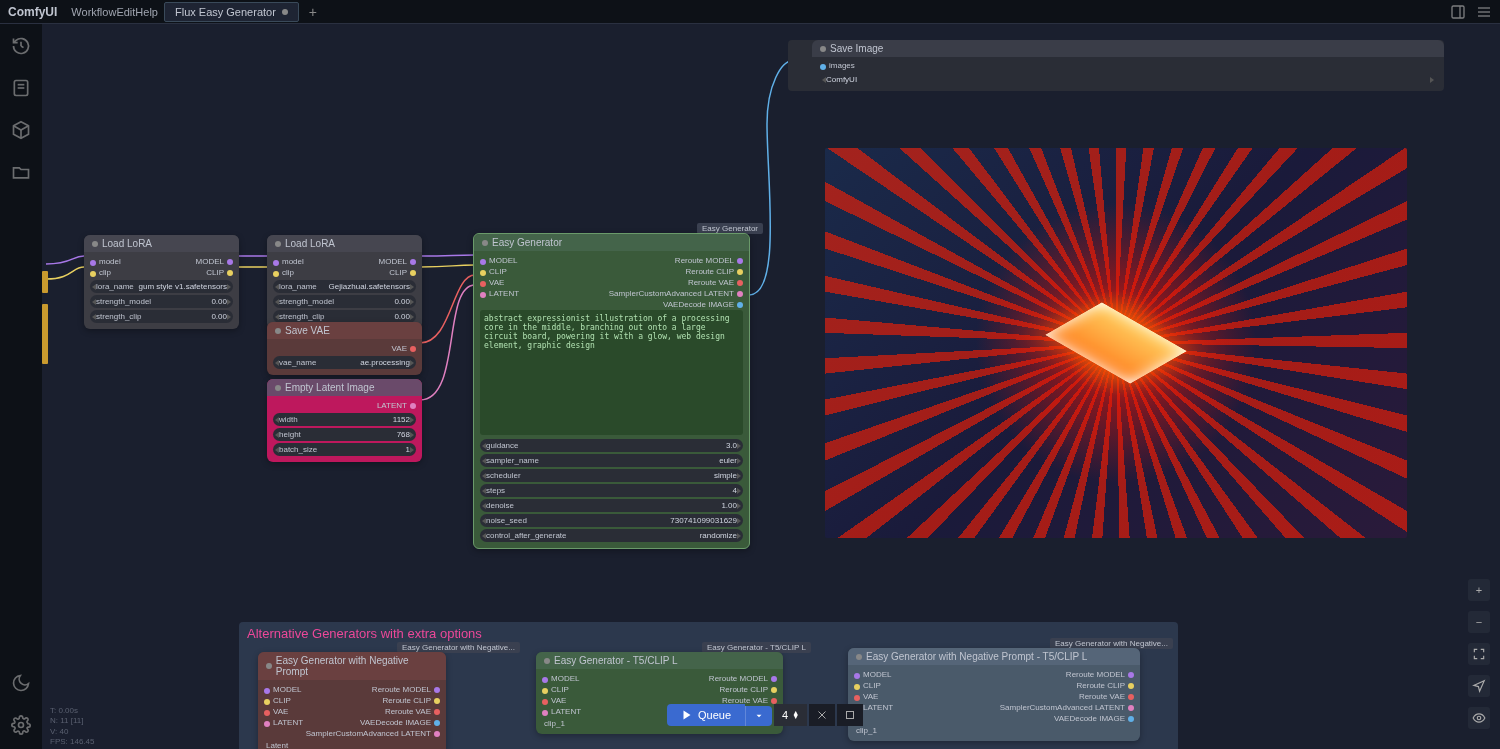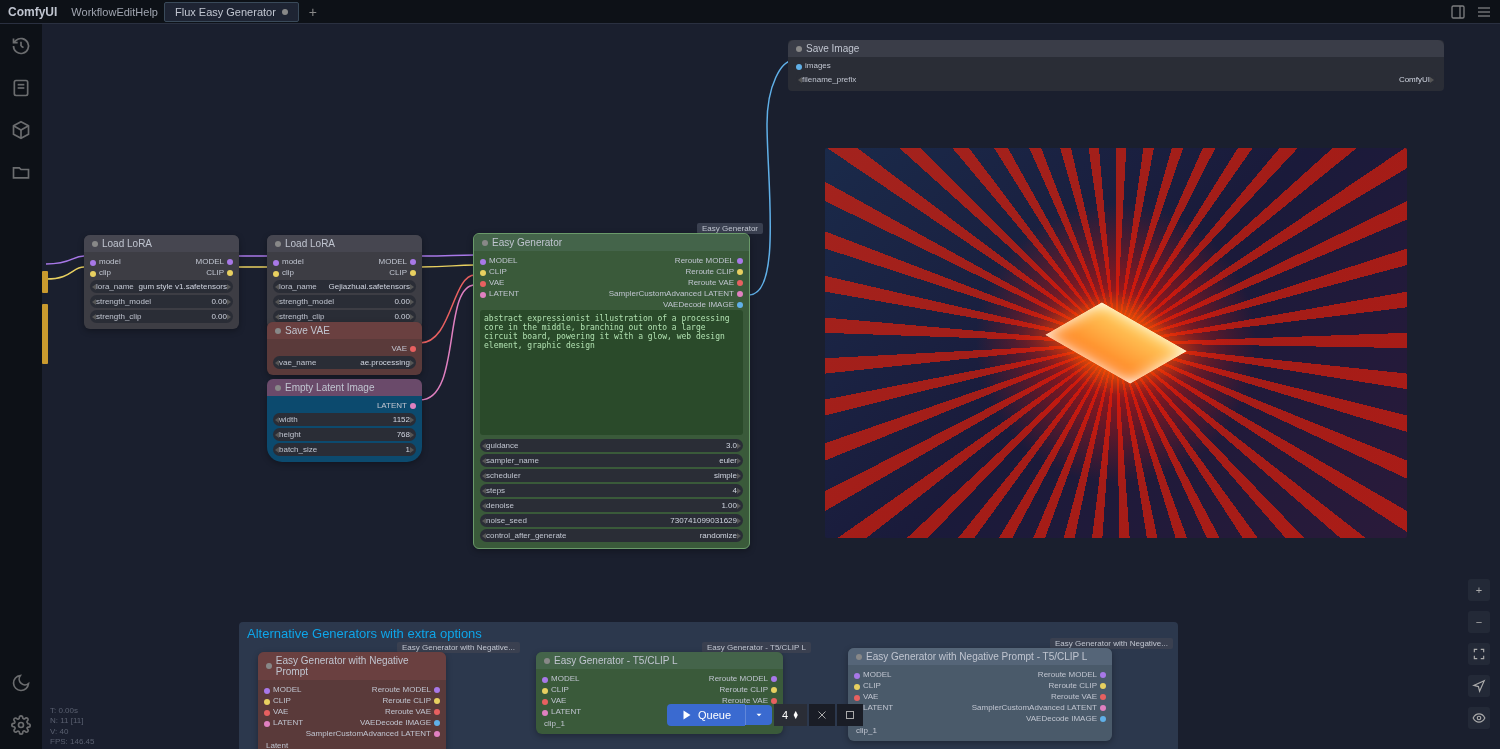--- a/index.html
+++ b/index.html
@@ -162,29 +162,29 @@
   background: linear-gradient(#ffd060,#ff8020);
   box-shadow: 0 0 40px #ff6000, inset 0 0 20px #fff;
 }
 
 .alt-group {
   position: absolute;
   background: rgba(100,130,170,0.25);
   border-radius: 4px;
 }
 .alt-title {
-  color: #0ea5e9;
+  color: #ec4899;
   font-size: 13px;
   padding: 4px 8px;
 }
 
 .queue-bar {
   position: absolute;
   display: flex;
-  align-items: center;
+  align-items: flex-end;
   gap: 0;
   background: transparent;
 }
 .queue-btn {
   background: #3a6ad0;
   color: white;
   border: none;
   padding: 5px 14px;
   border-radius: 4px 0 0 4px;
   display: flex;
@@ -404,21 +404,21 @@
             <span class="port vae"></span>
           </span>
         </div>
       <div class="widget">
           <span class="wlabel">vae_name</span>
           <span class="wval">ae.processing</span>
         </div>
     </div>
   </div>
 
-  <div class="node" style="left:225px; top:355px; width:155px; background:#0c4a6e;border-radius:15px;">
+  <div class="node" style="left:225px; top:355px; width:155px; background:#be185d;">
     <div class="node-header" style="background:#6a4a6a;">
         <span>Empty Latent Image</span>
       </div>
     <div class="node-body">
       <div class="io-row">
           <span class="io-left"></span>
           <span class="io-right">
             <span>LATENT</span>
             <span class="port latent"></span>
           </span>
@@ -517,33 +517,32 @@
           <span class="wlabel">noise_seed</span>
           <span class="wval">730741099031629</span>
         </div>
       <div class="widget">
           <span class="wlabel">control_after_generate</span>
           <span class="wval">randomize</span>
         </div>
     </div>
   </div>
 
-  <div class="save-node" style="left:746px; top:16px; width:656px;">
+  <div class="save-node" style="left:746px; top:16px; width:656px;padding-left:24px;">
     <div class="node-header" style="background:#3a3d48;">
         <span>Save Image</span>
       </div>
     <div class="node-body" style="padding:3px 8px;">
       <div class="io-row">
           <span class="io-left">
             <span class="port image"></span>
             <span>images</span>
           </span>
         </div>
       <div class="widget">
-          <span class="wlabel">filename_prefix</span>
           <span class="wval">ComfyUI</span>
         </div>
     </div>
   </div>
 
   <div class="preview-img" style="left:783px; top:124px; width:582px; height:390px;">
     <div class="chip-overlay"></div>
     <div class="chip-core"></div>
   </div>
 
@@ -648,21 +647,21 @@
           <span class="io-left">
             <span class="port latent"></span>
             <span>LATENT</span>
           </span>
         </div>
       <div style="font-size:8px;padding:2px;">clip_1</div>
     </div>
   </div>
 
   <div class="badge" style="left:1008px; top:614px;">Easy Generator with Negative...</div>
-  <div class="node" style="left:806px; top:624px; width:264px; background:#4a5a6a;">
+  <div class="node" style="left:806px; top:624px; width:292px; background:#4a5a6a;">
     <div class="node-header" style="background:#556578;">
         <span>Easy Generator with Negative Prompt - T5/CLIP L</span>
       </div>
     <div class="node-body">
       <div class="io-row">
           <span class="io-left">
             <span class="port model"></span>
             <span>MODEL</span>
           </span>
           <span class="io-right">

